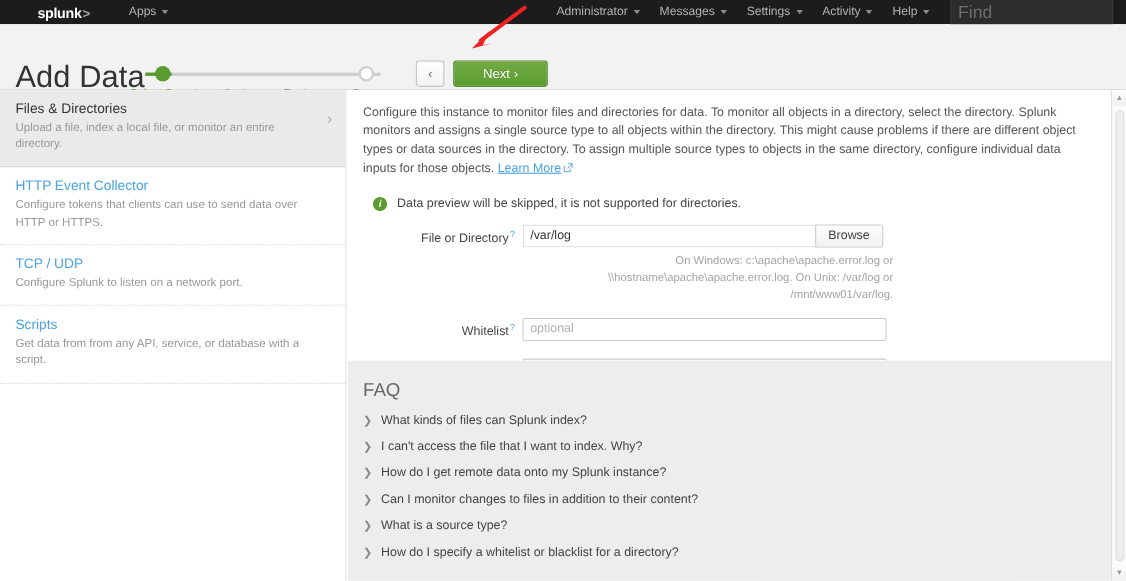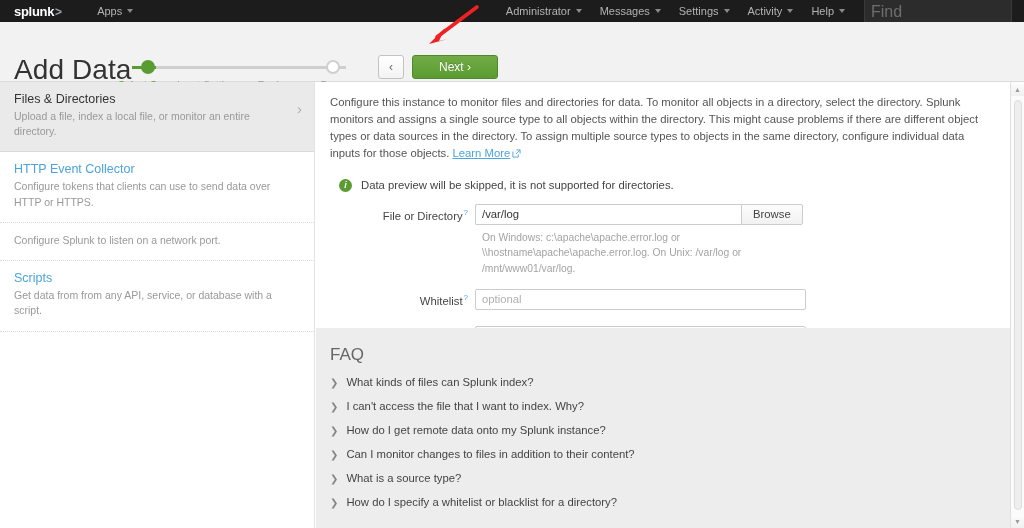--- a/index.html
+++ b/index.html
@@ -17,20 +17,21 @@
     background: #1c1c1c;
     display: flex; align-items: center;
   }
   .brand {
     display: flex; align-items: baseline;
     margin-left: 14px; margin-right: 26px;
   }
   .brand-name {
     color: #ffffff; font-size: 13px; font-weight: bold;
     letter-spacing: -0.3px;
+    margin-left: 20px;
   }
   .brand-gt { color: #9aa0a6; font-size: 12px; font-weight: bold; margin-left: 1px; }
   .nav-item {
     color: #b3b3b3; font-size: 11px;
     padding: 0 9px; display: flex; align-items: center; height: 22px;
     white-space: nowrap;
   }
   .caret {
     display: inline-block; margin-left: 5px;
     width: 0; height: 0;
@@ -179,21 +180,21 @@
   .inp.opt { width: 331px; color: #b1b1b1; }
   .browse {
     height: 21px; padding: 0 11px;
     background: linear-gradient(#fdfdfd, #f1f1f1);
     border: 1px solid #cccccc; border-radius: 0 2px 2px 0;
     font-size: 11.3px; color: #444444;
     display: flex; align-items: center;
   }
   .fhelp {
     margin: 5px 0 13px 166px;
-    font-size: 10.3px; color: #a3a3a3; line-height: 1.5; width: 330px;
+    font-size: 10.3px; color: #a3a3a3; line-height: 1.5; width: 330px; text-align: right;
   }
   .gap { height: 13px; }
 
   
   .faq {
     position: absolute; left: 0; top: 246px;
     width: 694px; height: 230px;
     background: #ededed;
     padding: 17px 0 0 14px;
   }
@@ -309,20 +310,21 @@
       <div class="src-desc">Upload a file, index a local file, or monitor an entire directory.</div>
       <div class="src-chevron">›</div>
     </div>
 
     <div class="src-item">
       <div class="src-title">HTTP Event Collector</div>
       <div class="src-desc">Configure tokens that clients can use to send data over HTTP or HTTPS.</div>
     </div>
 
     <div class="src-item">
+      <div class="src-title">TCP / UDP</div>
       <div class="src-desc">Configure Splunk to listen on a network port.</div>
     </div>
 
     <div class="src-item">
       <div class="src-title">Scripts</div>
       <div class="src-desc">Get data from from any API, service, or database with a script.</div>
     </div>
   </div>
 
   <div class="main">

